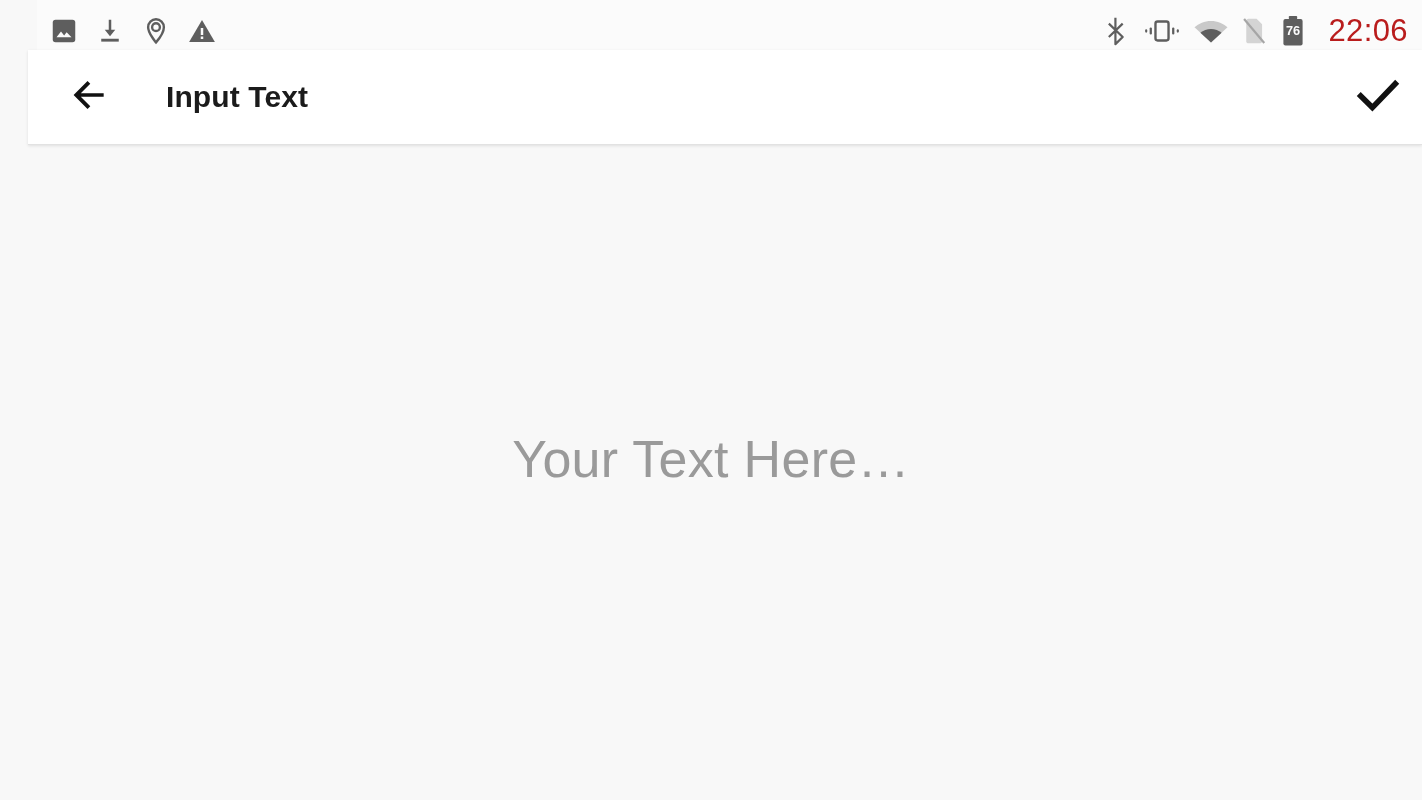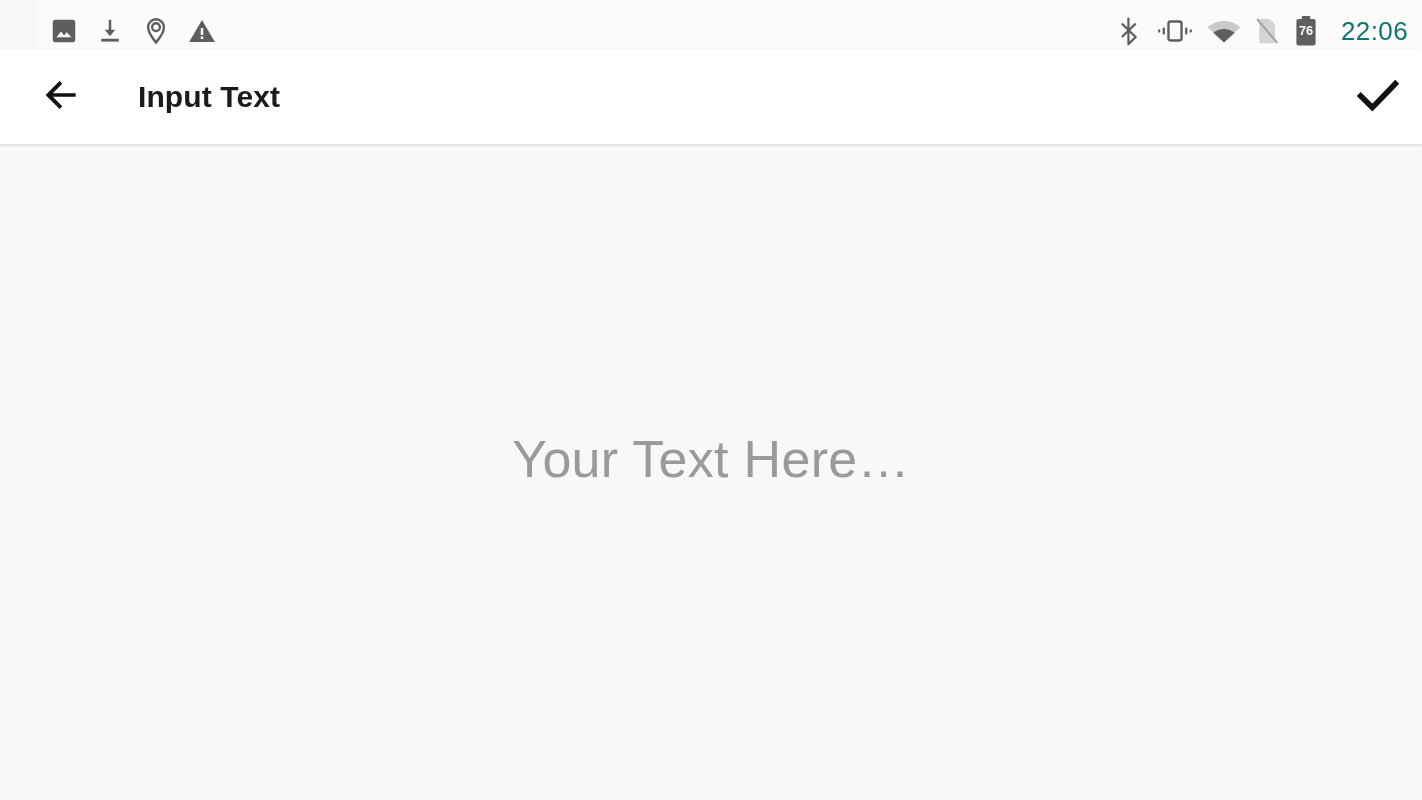--- a/index.html
+++ b/index.html
@@ -46,40 +46,41 @@
 
   .status-left { gap: 16px; }
   .status-right { gap: 13px; }
 
   .sicon {
     display: block;
     line-height: 0;
   }
 
   .status-time {
-    font-size: 26px;
-    color: #0f766e;
+    font-size: 31px;
+    color: #b91c1c;
     letter-spacing: 0.4px;
     margin-left: 9px;
     font-family: "Liberation Sans", sans-serif;
     white-space: nowrap;
   }
 
   
   .app-bar {
     position: relative;
     height: 95px;
     flex: 0 0 95px;
     background: #ffffff;
     display: flex;
     align-items: center;
     padding: 0 13px 0 32px;
     border-bottom: 1px solid #e2e2e2;
     box-shadow: 0 1px 3px rgba(0,0,0,0.10);
     z-index: 5;
+    margin-left: 28px;
   }
 
   .back-button {
     width: 58px;
     height: 58px;
     display: flex;
     align-items: center;
     justify-content: center;
     cursor: pointer;
     flex: 0 0 auto;

